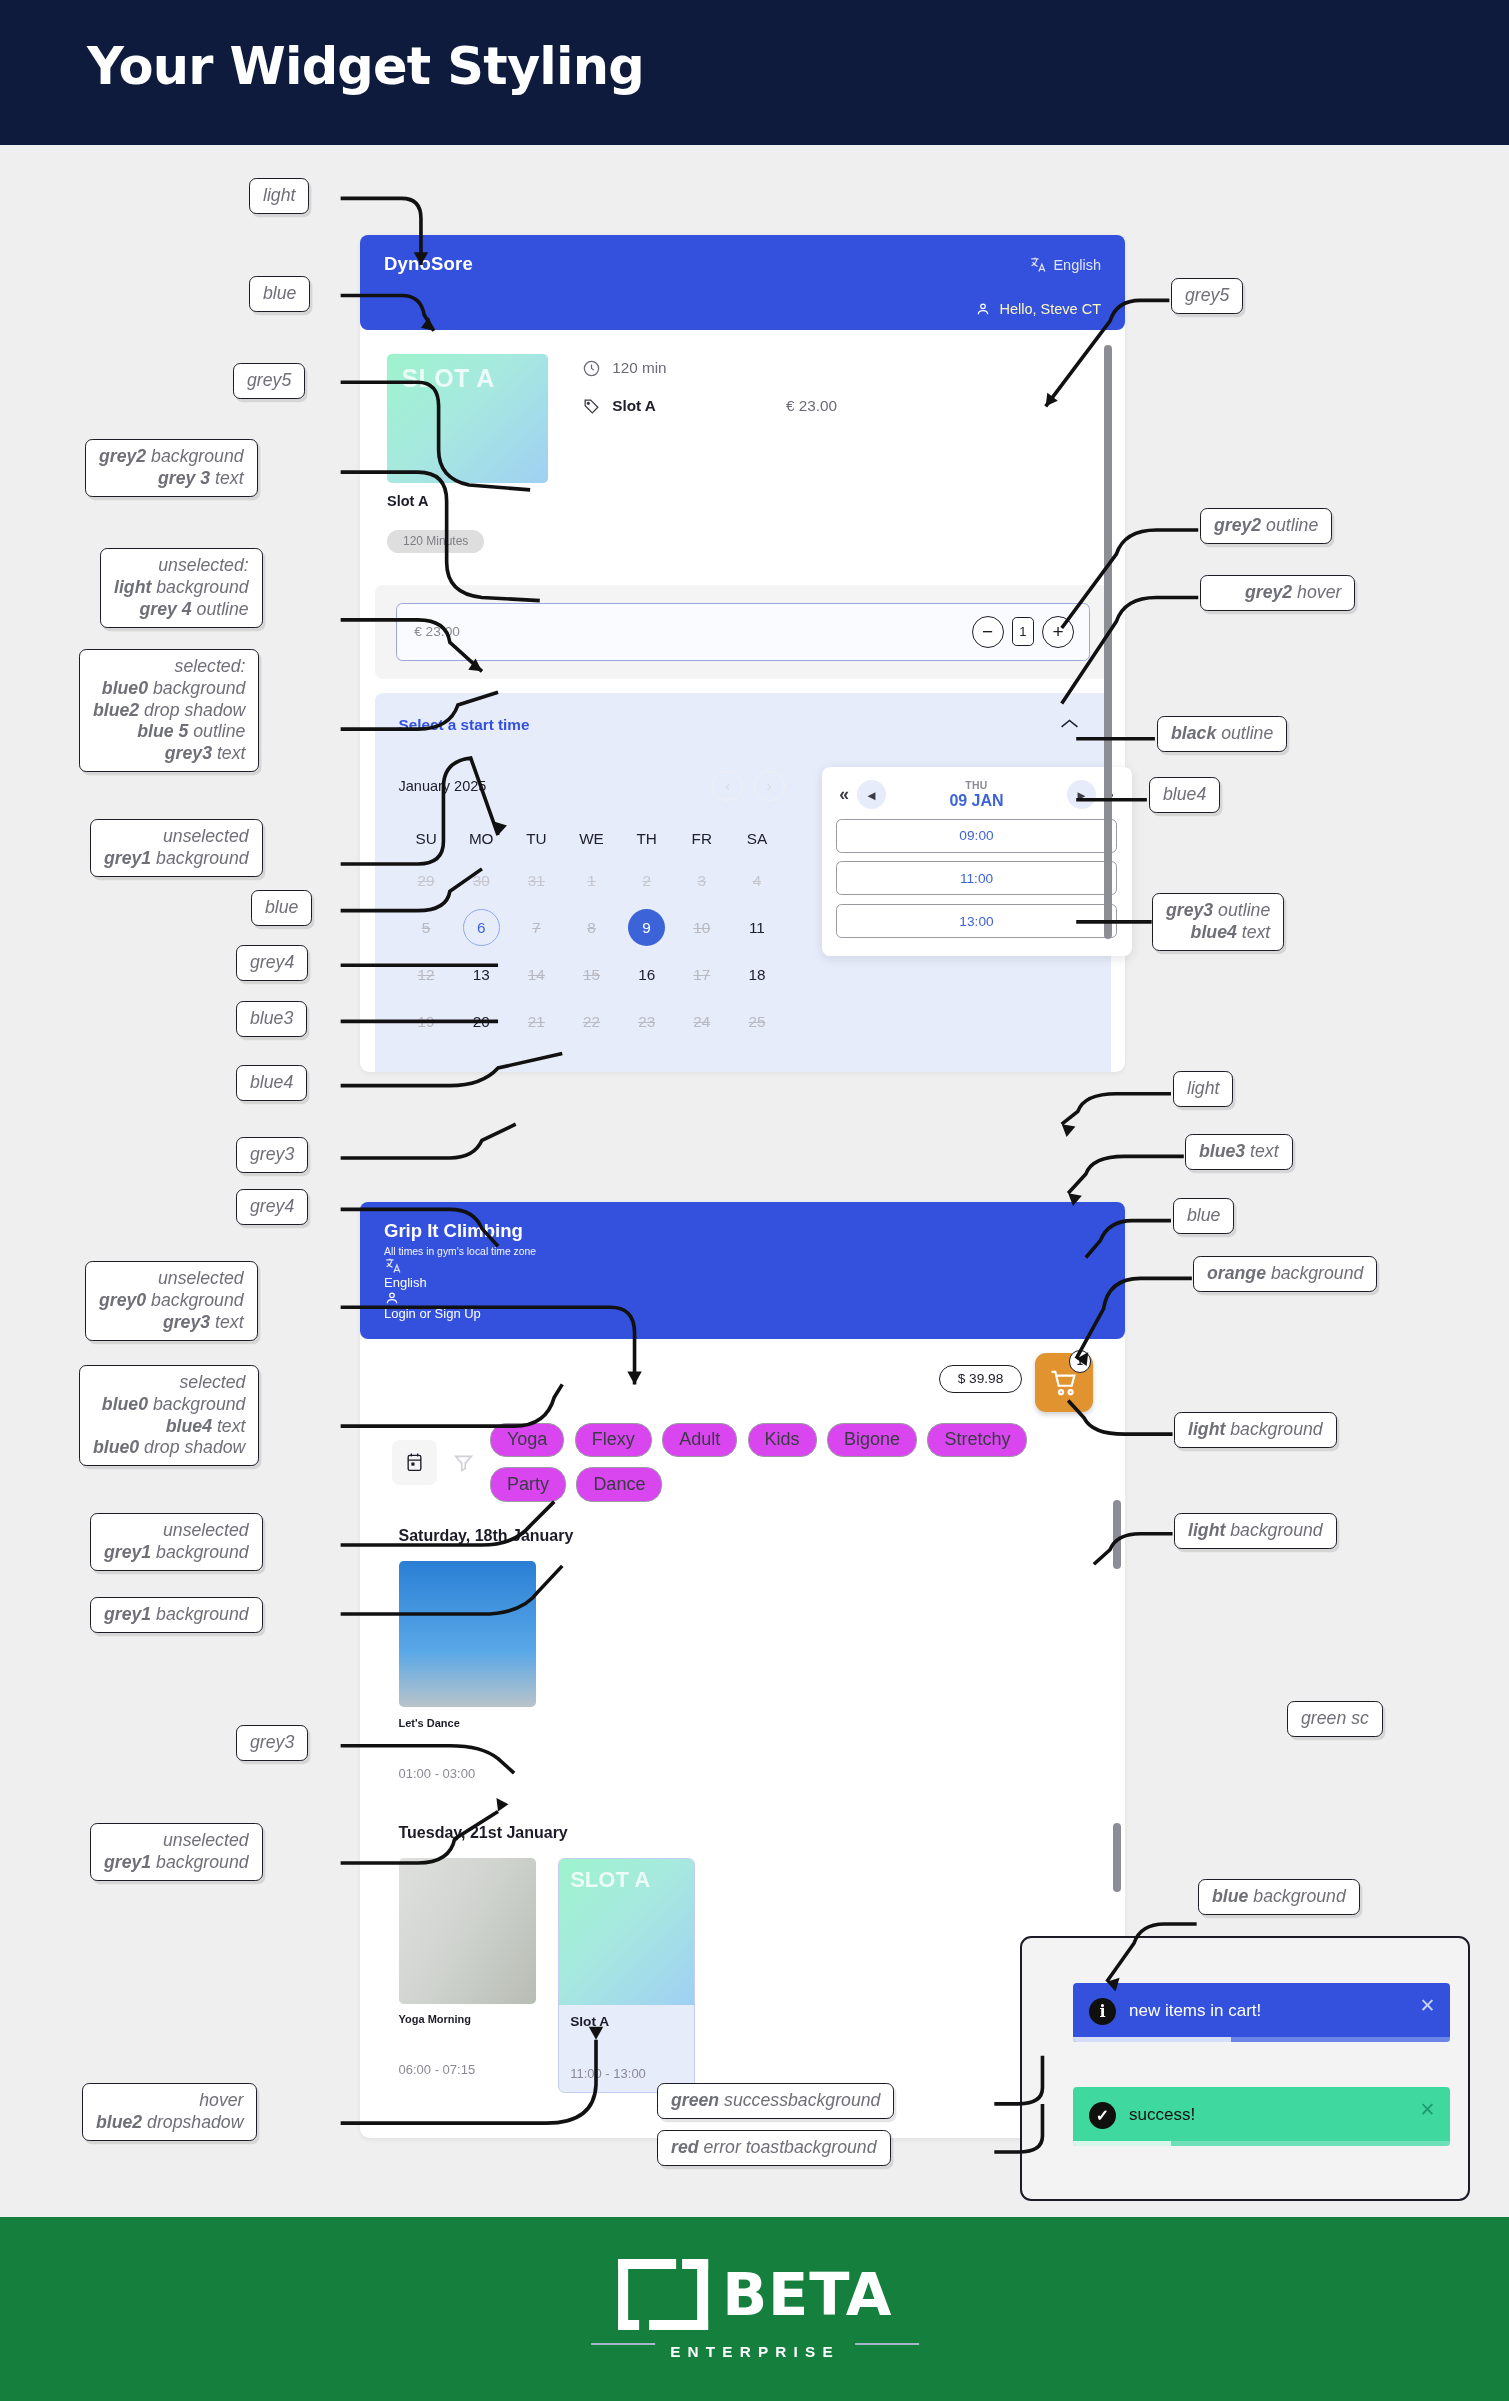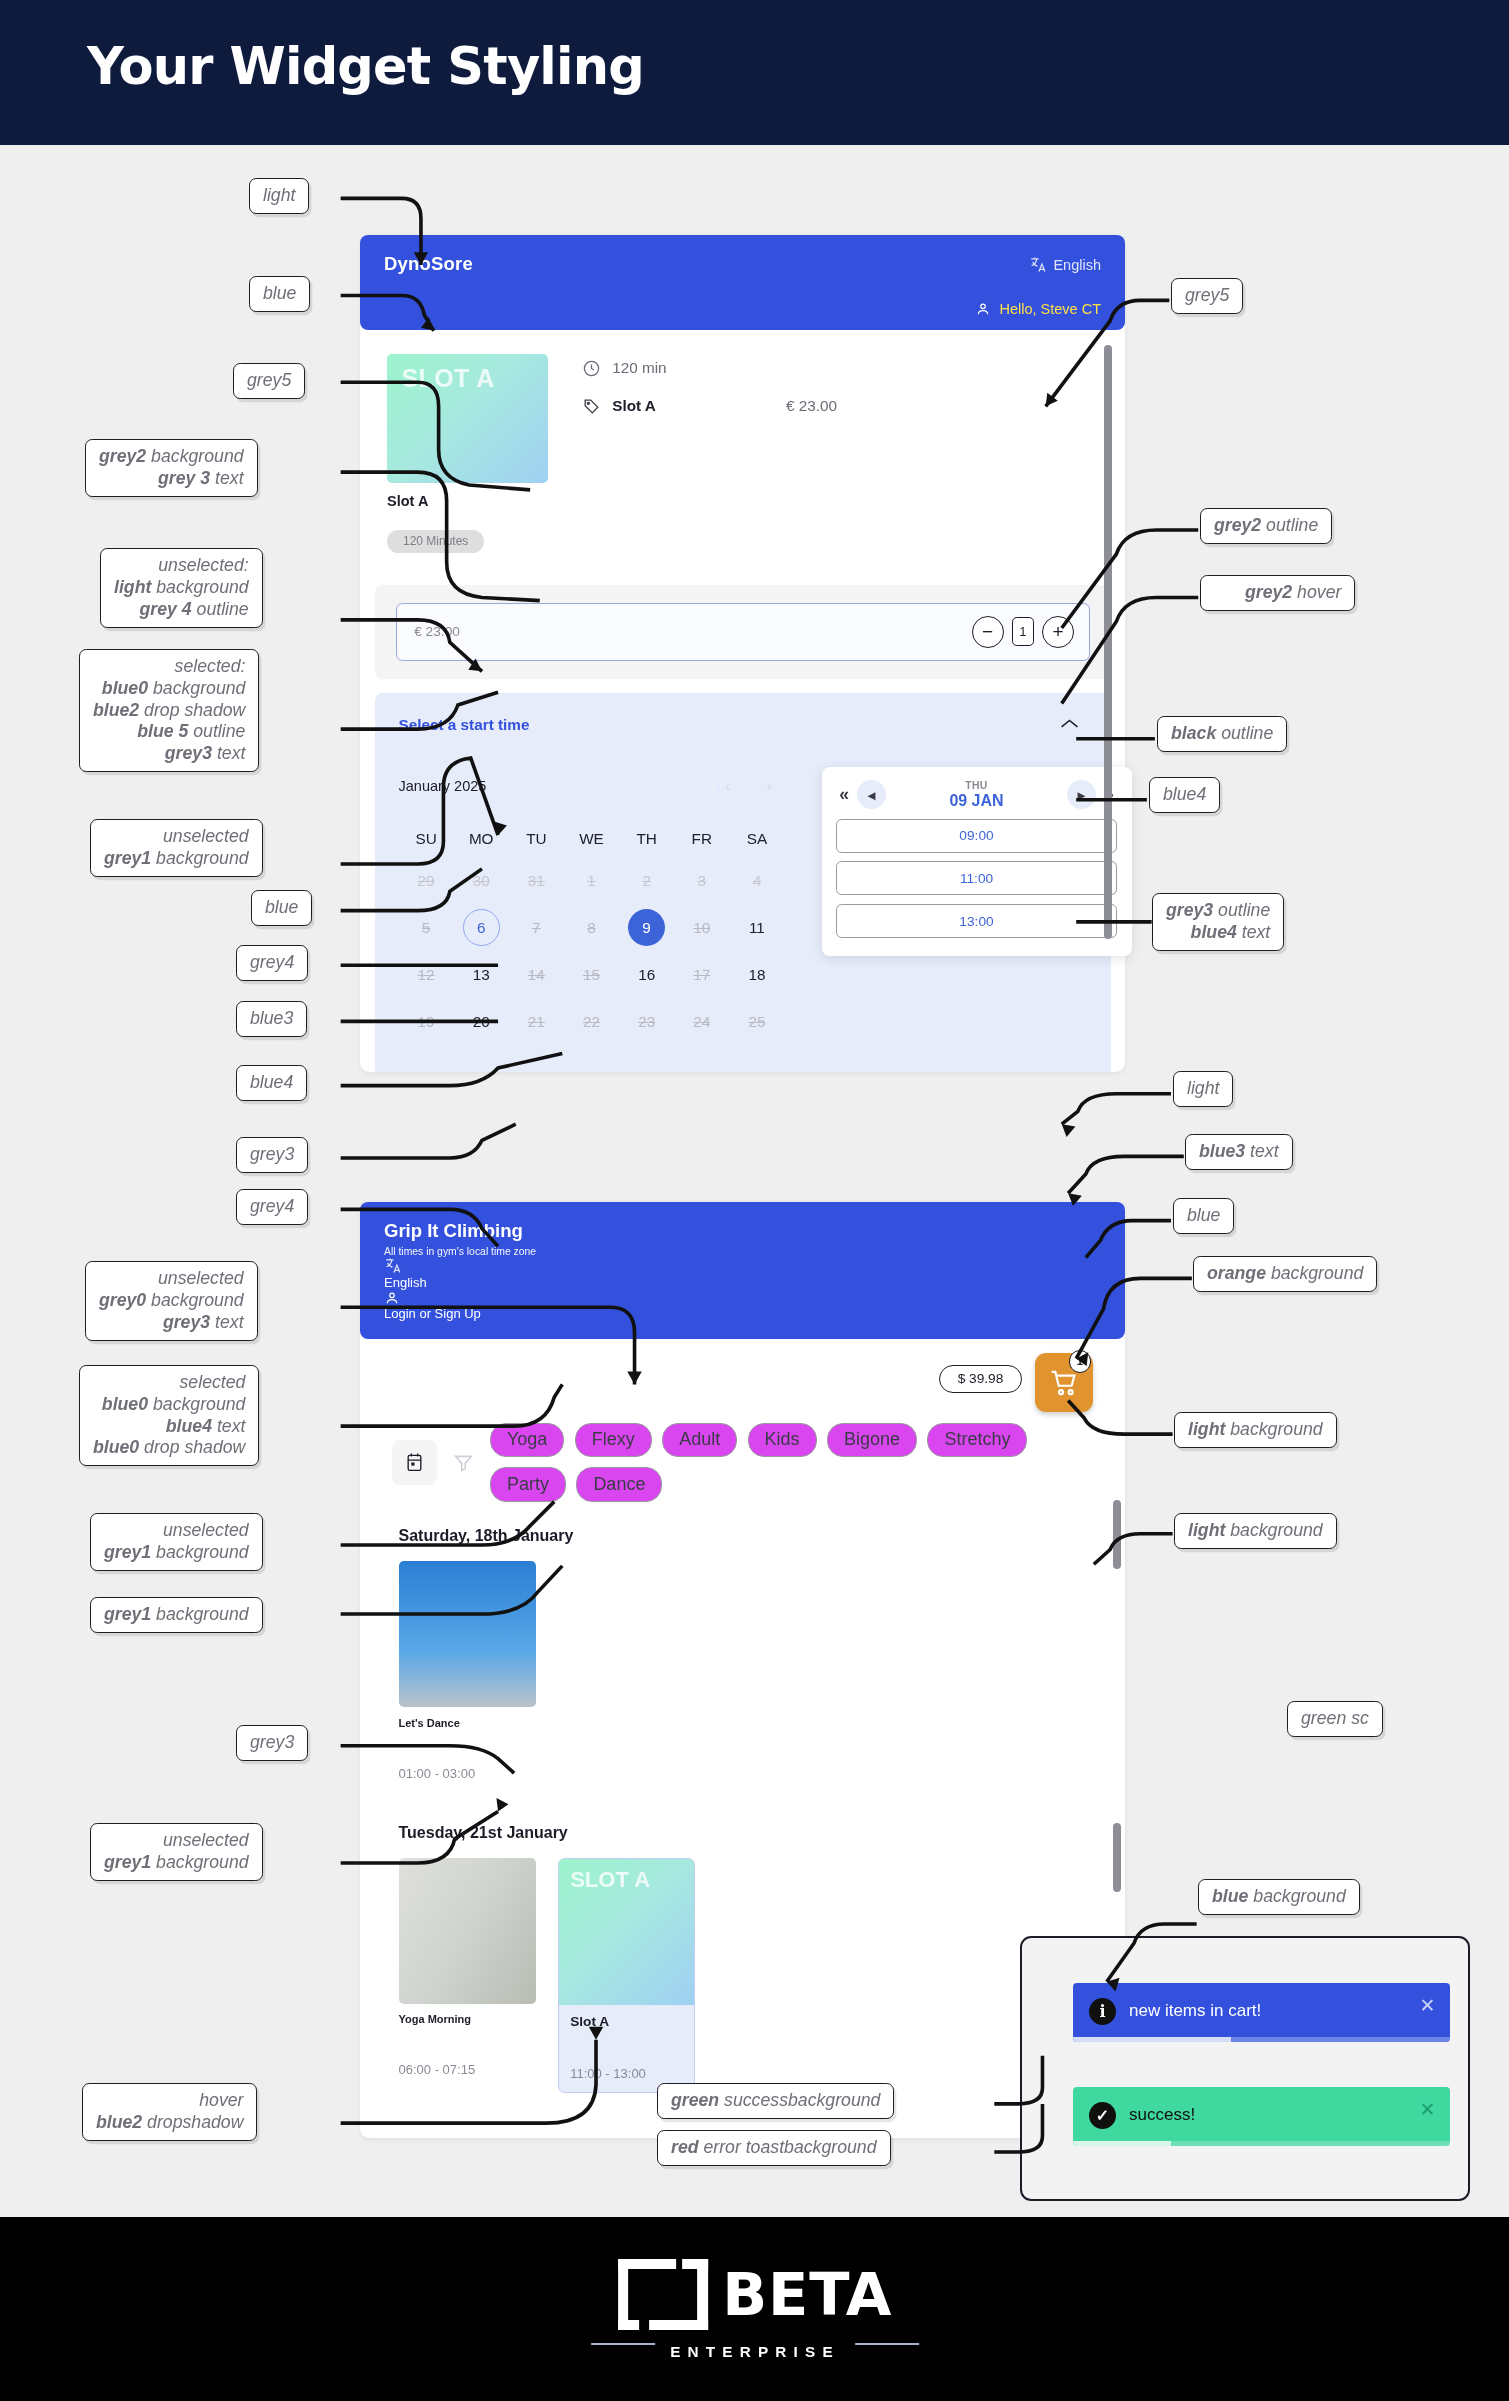--- a/index.html
+++ b/index.html
@@ -17,21 +17,21 @@
   }
   .topbar h1 {
     position: absolute; left: 87px; top: 37px;
     color: #ffffff; font-size: 51px; font-weight: 700;
     letter-spacing: -0.8px;
     font-family: "DejaVu Sans", sans-serif;
   }
   
   .footer {
     position: absolute; left: 0; top: 2217px; width: 1510px; height: 185px;
-    background: #000000;
+    background: #15803d;
   }
   .logo-wrap {
     position: absolute; left: 50%; top: 42px; transform: translateX(-50%);
     display: flex; flex-direction: column; align-items: center;
   }
   .logo-row { display: flex; align-items: center; gap: 14.5px; }
   .logo-mark { position: relative; width: 90px; height: 71px; }
   .logo-mark .br-tl {
     position:absolute; left:0; top:0; width:58px; height:10.4px; background:#fff;
   }
@@ -74,21 +74,21 @@
     padding: 17.7px 24px 16px 24px; position:relative;
     min-height: 95px;
   }
   .w-head .brand { font-size: 18.5px; font-weight: 700; letter-spacing:0.2px;}
   .w-head .lang {
     position:absolute; right: 24px; top: 21px;
     display:flex; align-items:center; gap:7.2px; font-size:14.5px; color:#dfe4fb;
   }
   .w-head .user {
     position:absolute; right: 24px; top: 66px;
-    display:flex; align-items:center; gap:8.8px; font-size:14.5px; color:#fde047;
+    display:flex; align-items:center; gap:8.8px; font-size:14.5px; color:#fef9c3;
   }
   .icon-svg { display:block; }
 
   
   .panel-slot {
     padding: 24px 27px 32px 27px; position:relative;
   }
   .slot-row { display:flex; gap:34px; }
   .slot-thumb {
     width: 161px; height: 129px; border-radius: 4.8px;

